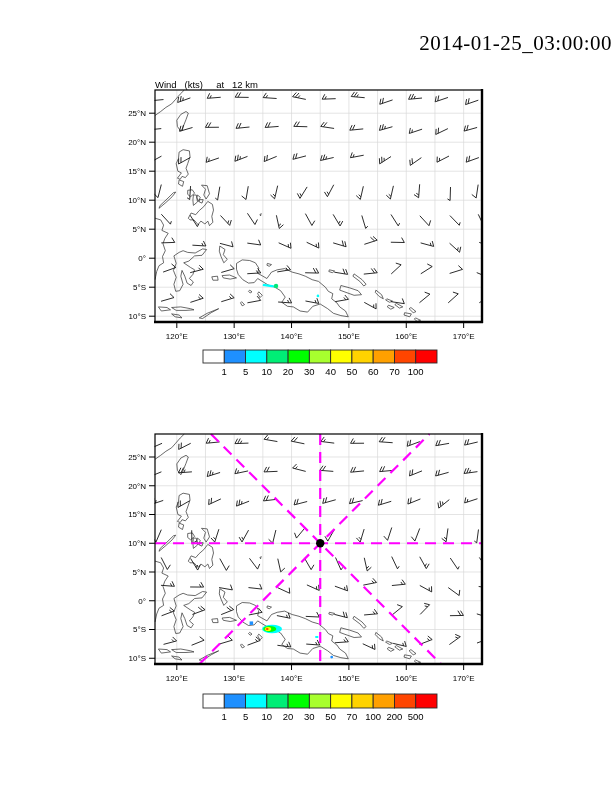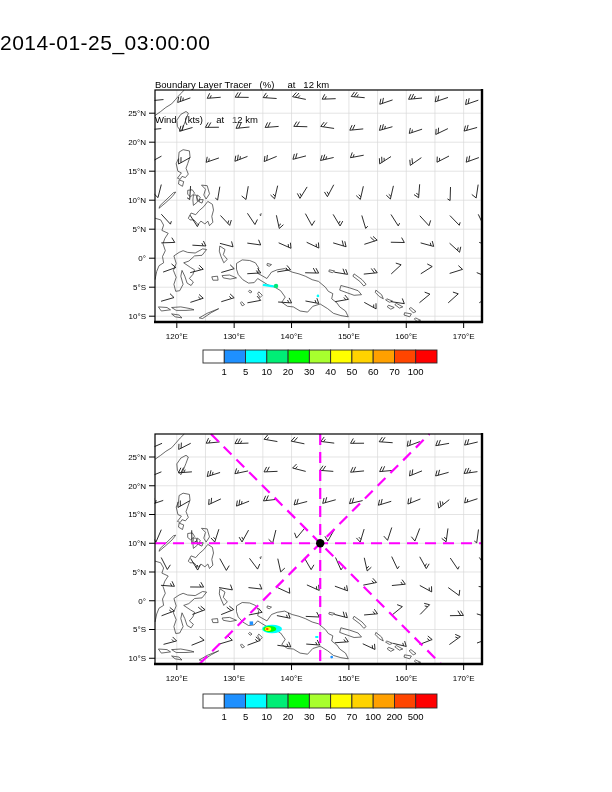--- a/index.html
+++ b/index.html
@@ -1,33 +1,32 @@
 <!DOCTYPE html>
 <html><head>
 <meta charset="utf-8">
 <style>
   html,body{margin:0;padding:0;background:#ffffff;}
   .page{position:relative;width:612px;height:792px;background:#ffffff;overflow:hidden;
         font-family:"Liberation Sans",sans-serif;color:#000;}
-  .fig-title{position:absolute;left:0;top:31px;width:612px;text-align:left;
-             font-size:21px;letter-spacing:0.5px;white-space:pre;}
+  .fig-title{position:absolute;left:0;top:31px;width:612px;text-align:right;
+             font-size:21px;letter-spacing:0.5px;white-space:pre;font-family:Liberation Serif, serif;}
   .subtitle{position:absolute;left:155px;font-size:9.5px;line-height:11.5px;white-space:pre;}
   .sub1{top:56px;} .sub2{top:403px;}
   svg text{font-family:"Liberation Sans",sans-serif;fill:#000;}
   .ticklab{font-size:8px;}
   .cbarlab{font-size:9.5px;}
 </style>
 </head>
 <body>
 
 <div class="page">
   <div class="fig-title">2014-01-25_03:00:00</div>
 
   <div class="subtitle sub1">
-    <div>Boundary Layer Tracer   (%)     at   12 km</div>
     <div>Wind   (kts)     at   12 km</div>
   </div>
 
 
   <svg id="plot" width="612" height="792" viewBox="0 0 612 792" style="position:absolute;left:0;top:0;">
       <defs>
         <clipPath id="clip0">
           <rect x="154.5" y="89.5" width="328" height="233"></rect>
         </clipPath>
       </defs>

